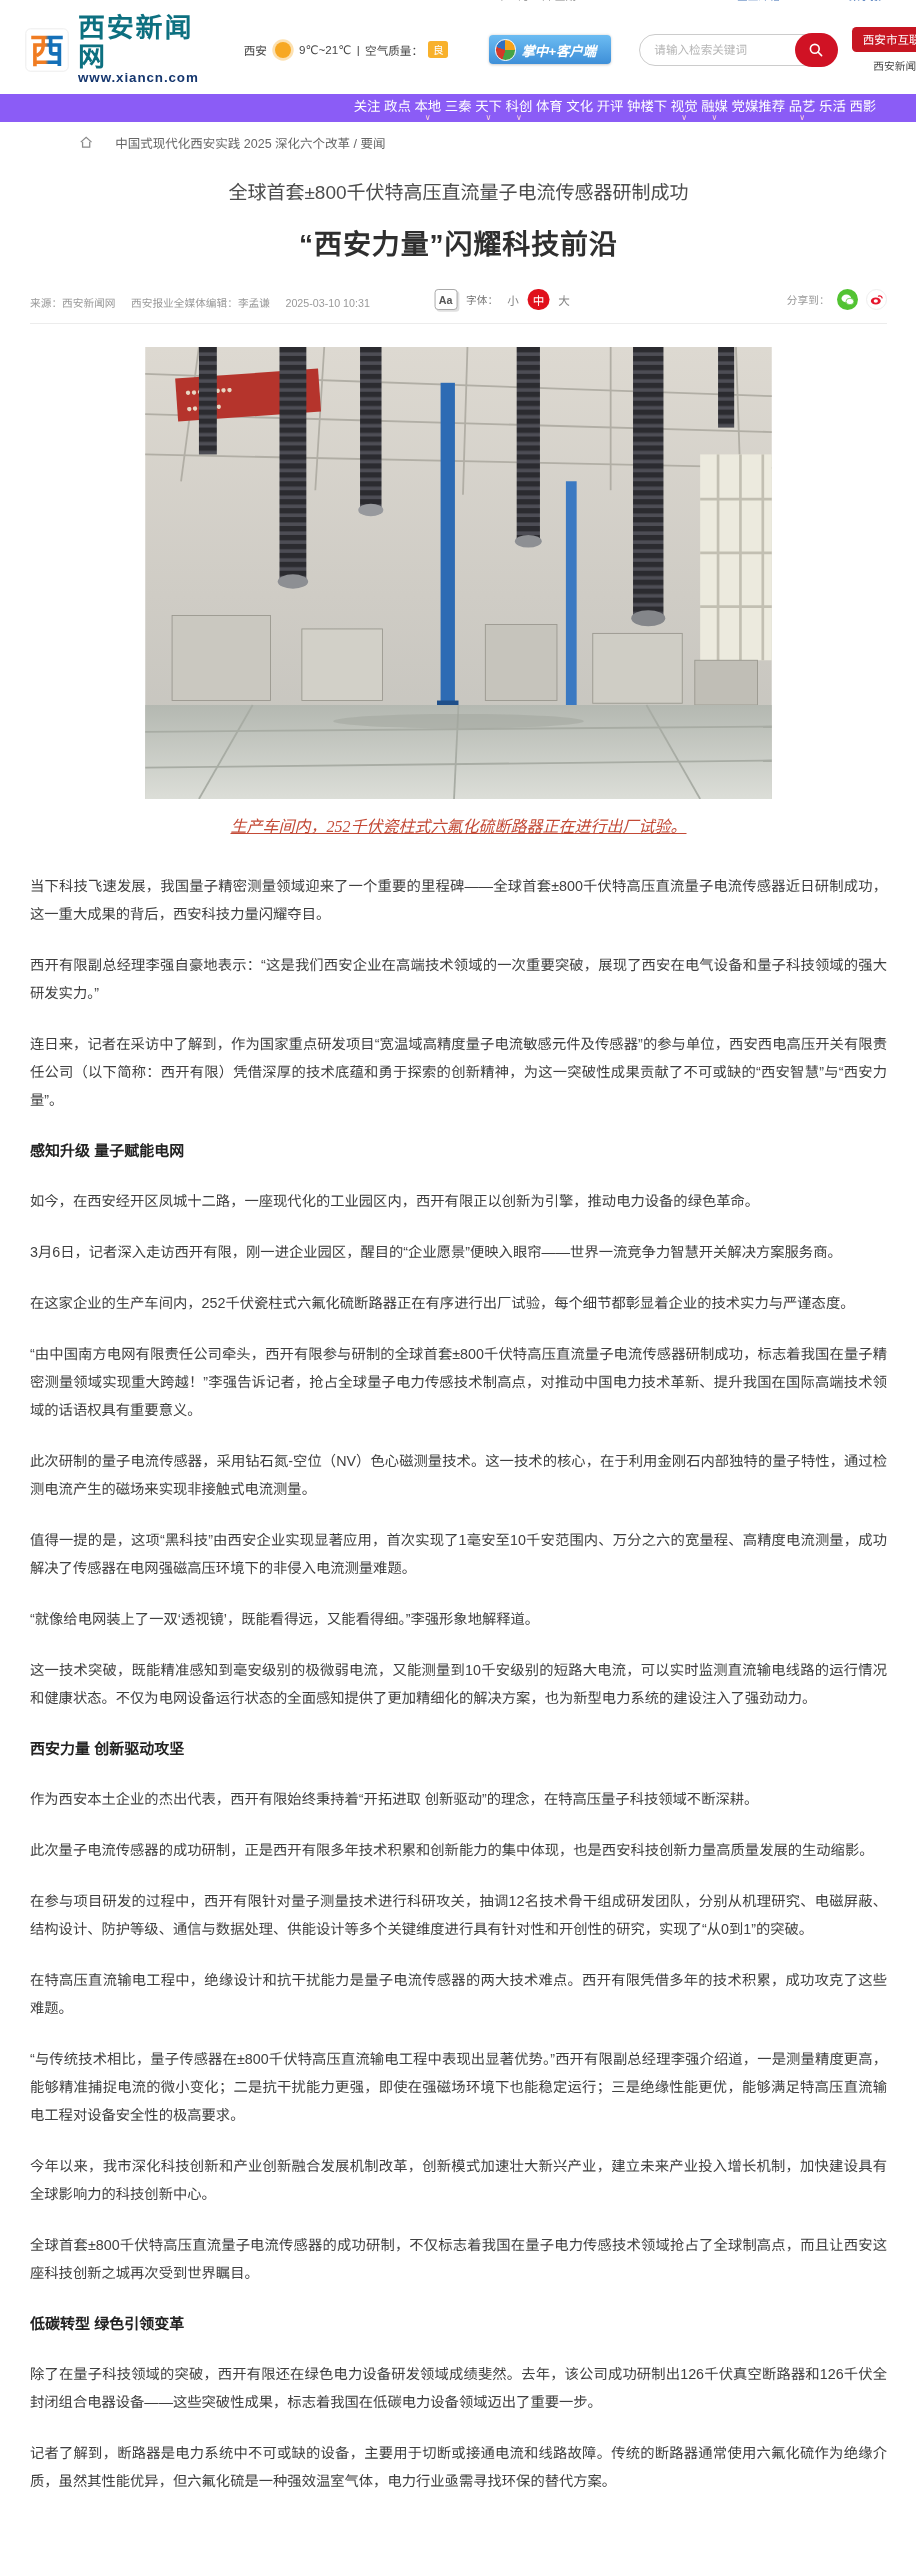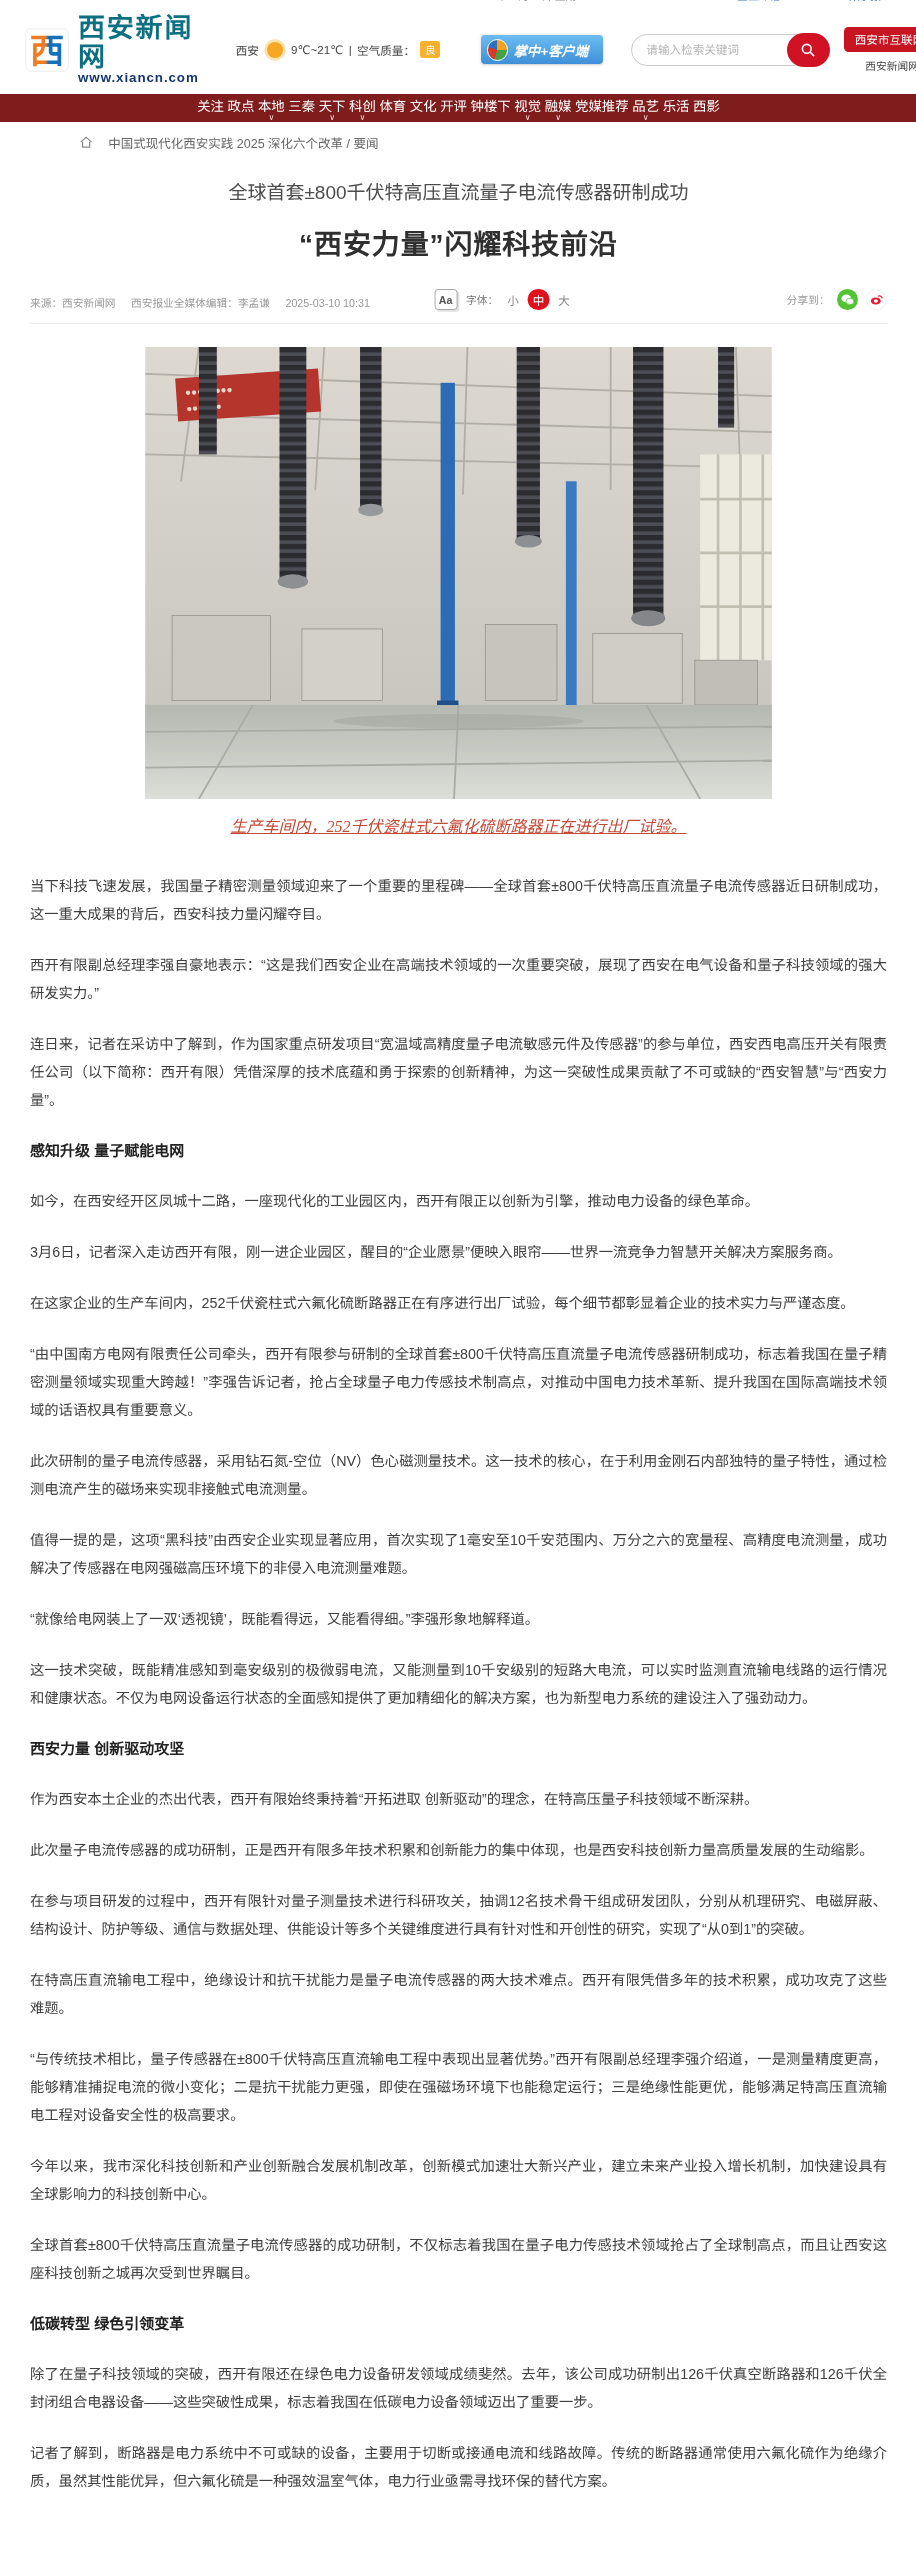--- a/index.html
+++ b/index.html
@@ -22,21 +22,21 @@
 
   
   .header {
     display:flex; align-items:center; padding:5.4px 25px 9px 25px; gap:16px;
   }
   .logo { display:flex; align-items:center; gap:9px; cursor:pointer; }
   .logo-mark { width:50px; height:50px; }
   .logo-texts { line-height:1.05; }
   .logo-cn { font-size:27px; font-weight:bold; color:#0d7080; letter-spacing:1.8px; }
   .logo-url { font-size:13.4px; font-weight:bold; color:#15366e; letter-spacing:0.9px; }
-  .weather { display:flex; align-items:center; gap:5.4px; font-size:11.6px; color:#444; margin-left:15px; white-space:nowrap; }
+  .weather { display:flex; align-items:center; gap:5.4px; font-size:11.6px; color:#444; margin-left:23px; white-space:nowrap; }
   .sun { width:16px; height:16px; background:#f7a823; border-radius:50%;
          box-shadow:0 0 0 2.7px rgba(247,168,35,.35); margin:0 2.7px; }
   .air-badge { background:#f8b12c; color:#fff; font-size:10.7px; padding:0.9px 4.5px; border-radius:2.7px; }
   .app-pill {
     display:flex; align-items:center; gap:5.4px; margin-left:25px;
     background:linear-gradient(#6cbcf2,#3e8fd8); border-radius:4px;
     padding:3.6px 14.3px 3.6px 5.4px; color:#fff; font-size:13.4px; font-weight:bold;
     font-style:italic; white-space:nowrap; cursor:pointer;
     box-shadow:0 0.9px 2.7px rgba(0,0,0,.2);
   }
@@ -57,32 +57,32 @@
   }
   .header-right { margin-left:auto; text-align:center; }
   .report-btn {
     display:inline-block; background:#c71622; color:#fff; font-size:11.6px;
     padding:4.5px 10.7px; border-radius:4.5px; cursor:pointer; white-space:nowrap;
   }
   .report-phone { font-size:10.7px; color:#444; margin-top:6.3px; white-space:nowrap; }
 
   
   .nav {
-    background:#7f1d1d; height:28px; display:flex; align-items:center;
-    justify-content:center; padding:0 30px;
+    background:#8b5cf6; height:28px; display:flex; align-items:center;
+    justify-content:flex-end; padding:0 39px;
   }
   .nav-item { position:relative; color:#fff; font-size:13.4px; cursor:pointer; padding:1.8px 1.8px 5.4px; line-height:1; }
   .nav-item .caret {
     position:absolute; left:50%; transform:translateX(-50%); bottom:-3.6px;
     font-size:8px; color:#ffd7d7;
   }
 
   
   .breadcrumb {
-    display:flex; align-items:center; gap:15px; padding:10.7px 0 9px 79px;
+    display:flex; align-items:center; gap:22px; padding:10.7px 0 9px 79px;
     font-size:12.5px; color:#666;
   }
   .breadcrumb svg { flex:0 0 auto; }
 
   
   .article { padding:3.6px 30px 36px 30px; }
   .supertitle { text-align:center; font-size:19px; font-weight:400; color:#4c4c4c; margin-top:12.5px; }
   .title { text-align:center; font-size:28px; font-weight:bold; color:#2f2f2f; margin-top:18px; letter-spacing:0.9px; }
 
   .meta-row {

